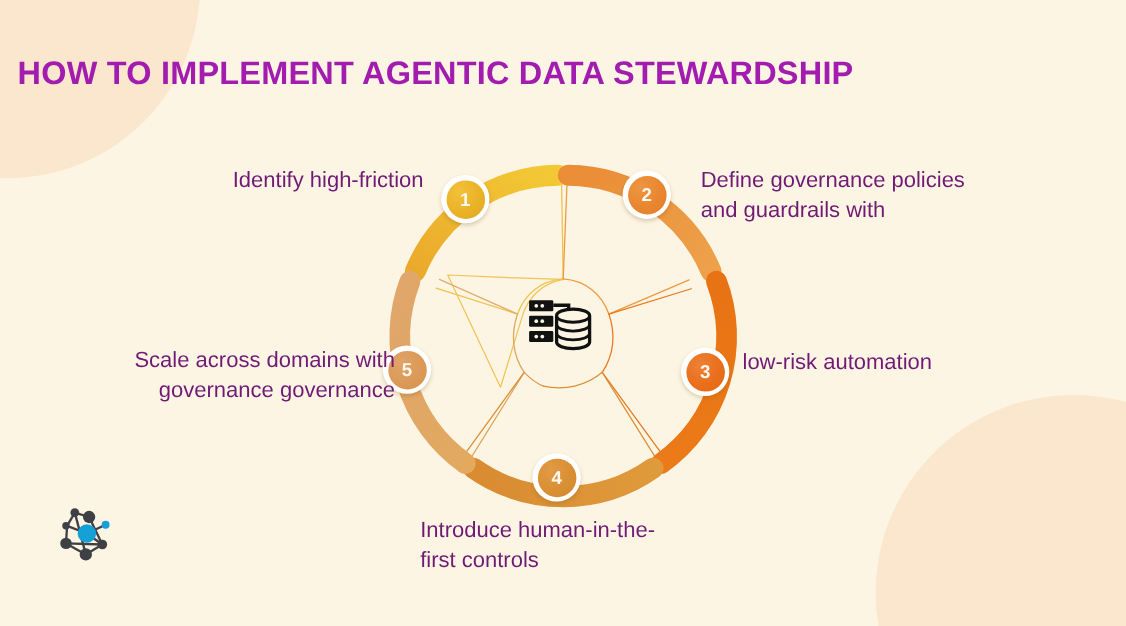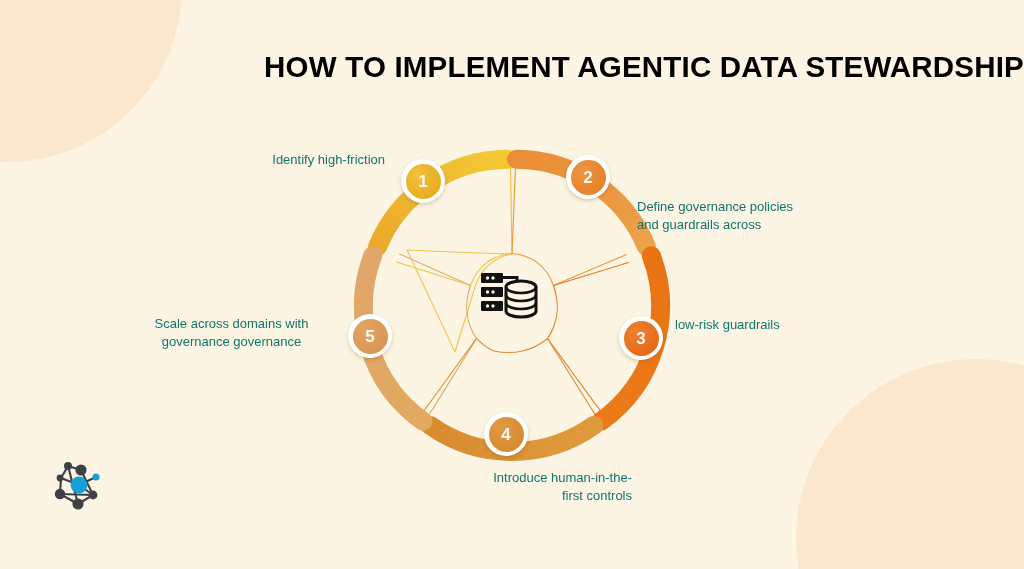--- a/index.html
+++ b/index.html
@@ -43,25 +43,25 @@
     width: 360px;
     height: 360px;
   }
 
   
   .title {
     position: absolute;
     left: 16px;
     right: 0;
     top: 50px;
-    text-align: right;
+    text-align: left;
     font-size: 29.5px;
     font-weight: bold;
     letter-spacing: 0.2px;
-    color: #000000;
+    color: #a21caf;
     font-family: "Liberation Sans", sans-serif;
     white-space: nowrap;
   }
 
   
   .wheel {
     position: absolute;
     left: 344px;
     top: 133px;
     width: 336px;
@@ -118,30 +118,30 @@
 
   .badge-1 .badge-inner { background: radial-gradient(circle at 34% 30%, #F3C13C 0%, #E9B227 55%, #E0A81C 100%); }
   .badge-2 .badge-inner { background: radial-gradient(circle at 34% 30%, #EE9542 0%, #E9862F 55%, #E27E26 100%); }
   .badge-3 .badge-inner { background: radial-gradient(circle at 34% 30%, #EE8034 0%, #E96F1C 55%, #E26712 100%); }
   .badge-4 .badge-inner { background: radial-gradient(circle at 34% 30%, #E09B45 0%, #D98F33 55%, #D2882B 100%); }
   .badge-5 .badge-inner { background: radial-gradient(circle at 34% 30%, #E0A468 0%, #DB9A57 55%, #D4914E 100%); }
 
   
   .label {
     position: absolute;
-    font-size: 13px;
+    font-size: 20px;
     line-height: 1.35;
-    color: #0f766e;
+    color: #701a75;
     font-family: "Liberation Sans", sans-serif;
   }
   .label-1 { left: 150px;  top: 151px; width: 235px; text-align: right; }
-  .label-2 { left: 637px;  top: 151px; width: 250px; text-align: left; margin-top: 47px;  }
+  .label-2 { left: 637px;  top: 151px; width: 250px; text-align: left;  }
   .label-3 { left: 675px;  top: 316px; width: 245px; text-align: left;  }
-  .label-4 { left: 382px;  top: 469px; width: 250px; text-align: right;}
-  .label-5 { left: 104px;  top: 315px; width: 255px; text-align: center; }
+  .label-4 { left: 382px;  top: 469px; width: 250px; text-align: left;}
+  .label-5 { left: 104px;  top: 315px; width: 255px; text-align: right; }
 
   
   .logo {
     position: absolute;
     left: 48px;
     top: 454px;
     width: 62px;
     height: 62px;
   }
   .logo svg { display: block; width: 62px; height: 62px; }
@@ -270,24 +270,24 @@
   </div>
   <div class="badge badge-5">
     <div class="badge-inner">5</div>
   </div>
 
   <div class="label label-1">
     <div>Identify high-friction</div>
   </div>
   <div class="label label-2">
     <div>Define governance policies</div>
-    <div>and guardrails across</div>
+    <div>and guardrails with</div>
   </div>
   <div class="label label-3">
-    <div>low-risk guardrails</div>
+    <div>low-risk automation</div>
   </div>
   <div class="label label-4">
     <div>Introduce human-in-the-</div>
     <div>first controls</div>
   </div>
   <div class="label label-5">
     <div>Scale across domains with</div>
     <div>governance governance</div>
   </div>
 

